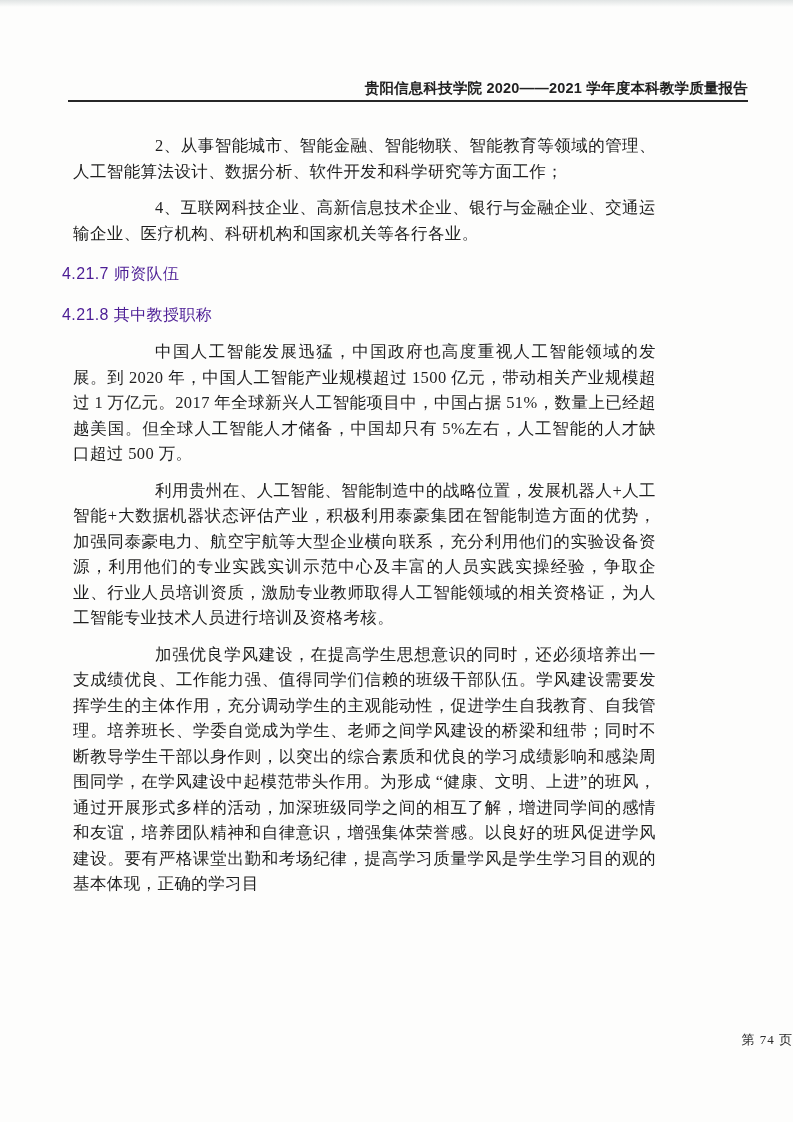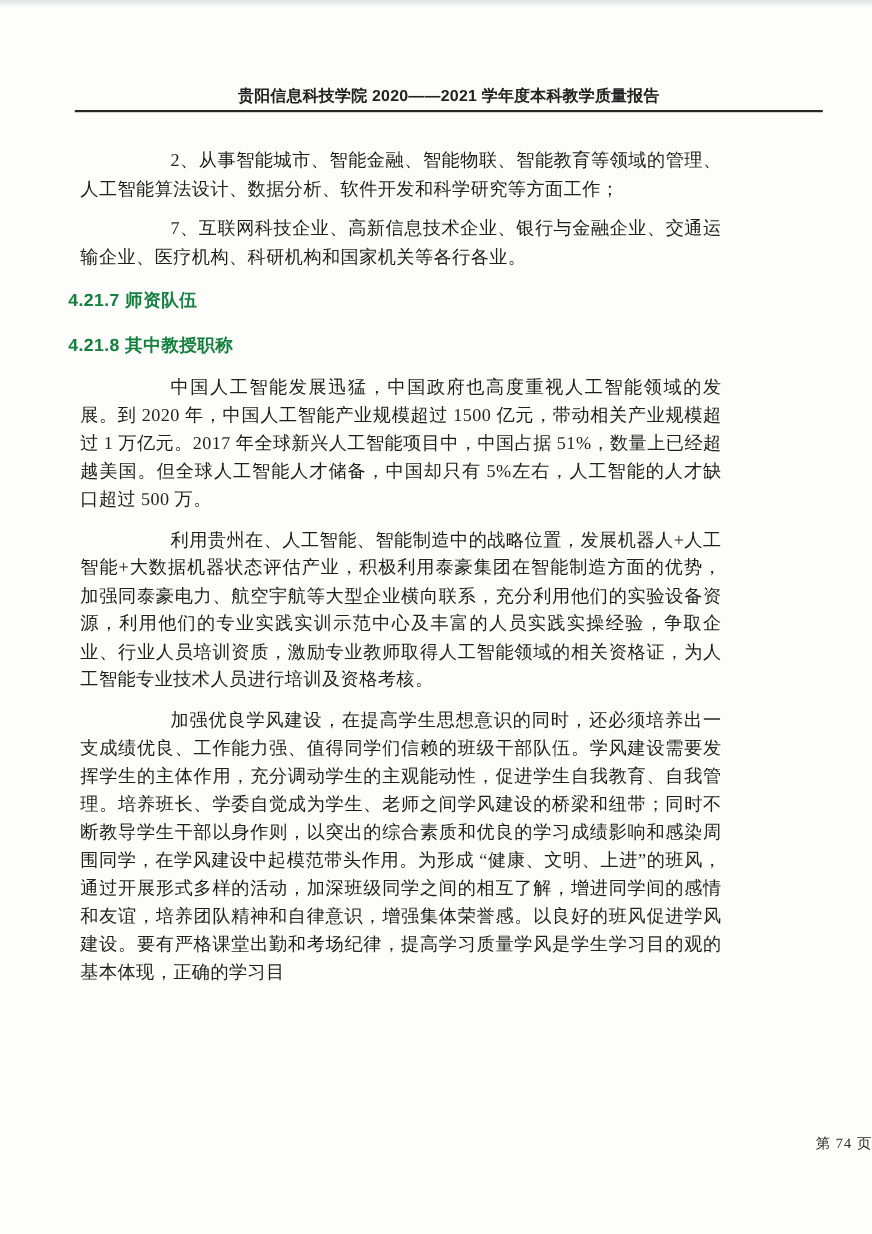--- a/index.html
+++ b/index.html
@@ -23,21 +23,21 @@
     height: 7px;
     background: linear-gradient(to bottom, rgba(190,198,198,0.45), rgba(253,253,252,0));
   }
   .page-header {
     position: absolute;
     top: 79px;
     left: 68px;
     width: 680px;
   }
   .header-title {
-    text-align: center;
+    text-align: right;
     font-family: "Liberation Sans", sans-serif;
     font-weight: bold;
     font-size: 14.5px;
     line-height: 19px;
     color: #212121;
     letter-spacing: 0.2px;
     white-space: nowrap;
   }
   .header-rule {
     margin-top: 2px;
@@ -57,25 +57,25 @@
     letter-spacing: 0.4px;
     text-align: justify;
     text-justify: inter-character;
     text-indent: 82px;
     word-break: break-all;
     color: #1e1e1e;
   }
   .heading {
     margin: 15px 0 10px 0;
     font-family: "Liberation Sans", sans-serif;
-    font-weight: bold;
+    font-weight: normal;
     font-size: 16px;
     line-height: 26px;
     letter-spacing: 0.4px;
-    color: #15803d;
+    color: #4c1d95;
   }
   .page-footer {
     position: absolute;
     top: 1031px;
     left: 0;
     width: 100%;
     text-align: right;
     font-size: 13px;
     letter-spacing: 1px;
     color: #2a2a2a;
@@ -88,21 +88,21 @@
 
   <div class="scan-edge-top"></div>
 
   <div class="page-header">
     <div class="header-title">贵阳信息科技学院 2020——2021 学年度本科教学质量报告</div>
     <div class="header-rule"></div>
   </div>
 
   <div class="page-body">
     <p class="para">2、从事智能城市、智能金融、智能物联、智能教育等领域的管理、人工智能算法设计、数据分析、软件开发和科学研究等方面工作；</p>
-    <p class="para">7、互联网科技企业、高新信息技术企业、银行与金融企业、交通运输企业、医疗机构、科研机构和国家机关等各行各业。</p>
+    <p class="para">4、互联网科技企业、高新信息技术企业、银行与金融企业、交通运输企业、医疗机构、科研机构和国家机关等各行各业。</p>
 
     <h2 class="heading">4.21.7 师资队伍</h2>
 
     <h2 class="heading">4.21.8 其中教授职称</h2>
     <p class="para">中国人工智能发展迅猛，中国政府也高度重视人工智能领域的发展。到 2020 年，中国人工智能产业规模超过 1500 亿元，带动相关产业规模超过 1 万亿元。2017 年全球新兴人工智能项目中，中国占据 51%，数量上已经超越美国。但全球人工智能人才储备，中国却只有 5%左右，人工智能的人才缺口超过 500 万。</p>
     <p class="para">利用贵州在、人工智能、智能制造中的战略位置，发展机器人+人工智能+大数据机器状态评估产业，积极利用泰豪集团在智能制造方面的优势，加强同泰豪电力、航空宇航等大型企业横向联系，充分利用他们的实验设备资源，利用他们的专业实践实训示范中心及丰富的人员实践实操经验，争取企业、行业人员培训资质，激励专业教师取得人工智能领域的相关资格证，为人工智能专业技术人员进行培训及资格考核。</p>
 
     <p class="para">加强优良学风建设，在提高学生思想意识的同时，还必须培养出一支成绩优良、工作能力强、值得同学们信赖的班级干部队伍。学风建设需要发挥学生的主体作用，充分调动学生的主观能动性，促进学生自我教育、自我管理。培养班长、学委自觉成为学生、老师之间学风建设的桥梁和纽带；同时不断教导学生干部以身作则，以突出的综合素质和优良的学习成绩影响和感染周围同学，在学风建设中起模范带头作用。为形成 “健康、文明、上进”的班风，通过开展形式多样的活动，加深班级同学之间的相互了解，增进同学间的感情和友谊，培养团队精神和自律意识，增强集体荣誉感。以良好的班风促进学风建设。要有严格课堂出勤和考场纪律，提高学习质量学风是学生学习目的观的基本体现，正确的学习目</p>
   </div>
 

